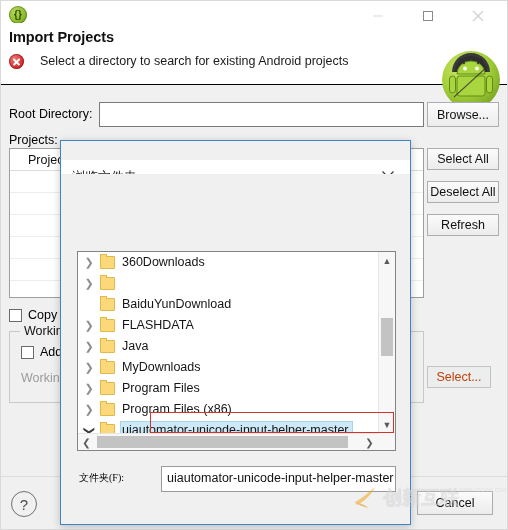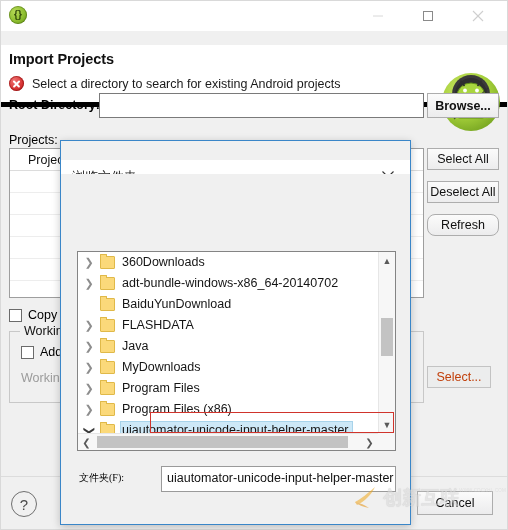--- a/index.html
+++ b/index.html
@@ -63,41 +63,41 @@
     width: 42px; height: 30px;
     cursor: default;
   }
   .wc svg { position: absolute; left: 50%; top: 50%; transform: translate(-50%,-50%); }
   .wc-min  { right: 108px; }
   .wc-max  { right: 58px; }
   .wc-close{ right: 8px;  }
 
   .wiz-header {
     position: absolute;
-    left: 0; top: 44px;
+    left: 0; top: 22px;
     width: 100%;
     height: 62px;
     background: #ffffff;
-    border-bottom: 5px solid #000000;
+    border-bottom: 1px solid #000000;
     box-sizing: border-box;
   }
   .wiz-title {
     position: absolute;
     left: 8px; top: 6px;
     font-size: 14.5px;
     font-weight: bold;
     color: #111;
     letter-spacing: -.1px;
   }
   .wiz-msgrow {
     position: absolute;
     left: 8px; top: 31px;
     display: flex;
-    align-items: center;
-    gap: 8px;
+    align-items: flex-start;
+    gap: 16px;
   }
   .err-icon {
     width: 15px; height: 15px;
     border-radius: 50%;
     background: radial-gradient(circle at 35% 30%, #f07373 0%, #d63232 60%, #a81616 100%);
     position: relative;
     flex: none;
     box-shadow: inset 0 0 0 1px rgba(130,10,10,.5);
   }
   .err-icon::before, .err-icon::after {
@@ -116,21 +116,21 @@
     position: absolute;
     right: 6px; top: 27px;
     width: 60px; height: 60px;
   }
 
   
   .wiz-body { position: absolute; left: 0; top: 92px; width: 100%; bottom: 0; }
 
   .row-root {
     position: absolute;
-    left: 0; top: 0; right: 0; height: 26px; font-weight: bold;
+    left: 0; top: 9px; right: 0; height: 26px;
   }
   .lbl-root {
     position: absolute; left: 8px; top: 5px;
     font-size: 12.5px;
   }
   .inp-root {
     position: absolute;
     left: 98px; top: 0;
     width: 325px; height: 25px;
     background: #fff;
@@ -174,21 +174,21 @@
     border-bottom: 1px solid #dcdcdc;
     font-size: 12.5px;
     padding: 4px 0 0 18px;
     box-sizing: border-box;
     color: #111;
   }
   .proj-row { height: 21px; border-bottom: 1px solid #ededed; }
 
   .btn-selall  { position: absolute; right: 8px; top: 55px;  width: 72px; height: 22px; }
   .btn-desall  { position: absolute; right: 8px; top: 88px;  width: 72px; height: 22px; }
-  .btn-refresh { position: absolute; right: 8px; top: 121px; width: 72px; height: 22px; border-radius: 8px; }
+  .btn-refresh { position: absolute; right: 8px; top: 121px; width: 72px; height: 22px; }
 
   .chk {
     width: 13px; height: 13px;
     border: 1px solid #6b6b6b;
     background: #fff;
     box-sizing: border-box;
     flex: none;
   }
   .opt-copy {
     position: absolute; left: 8px; top: 215px;
@@ -571,21 +571,20 @@
         <div class="tree-scroll">
 
         <div class="tnode">
               <span class="twist">❯</span>
               <span class="tfolder"></span>
               <span class="tlabel">360Downloads</span>
             </div>
             <div class="tnode">
               <span class="twist">❯</span>
               <span class="tfolder"></span>
-              <span class="tlabel">adt-bundle-windows-x86_64-20140702</span>
             </div>
             <div class="tnode">
               <span class="twist"></span>
               <span class="tfolder"></span>
               <span class="tlabel">BaiduYunDownload</span>
             </div>
             <div class="tnode">
               <span class="twist">❯</span>
               <span class="tfolder"></span>
               <span class="tlabel">FLASHDATA</span>

